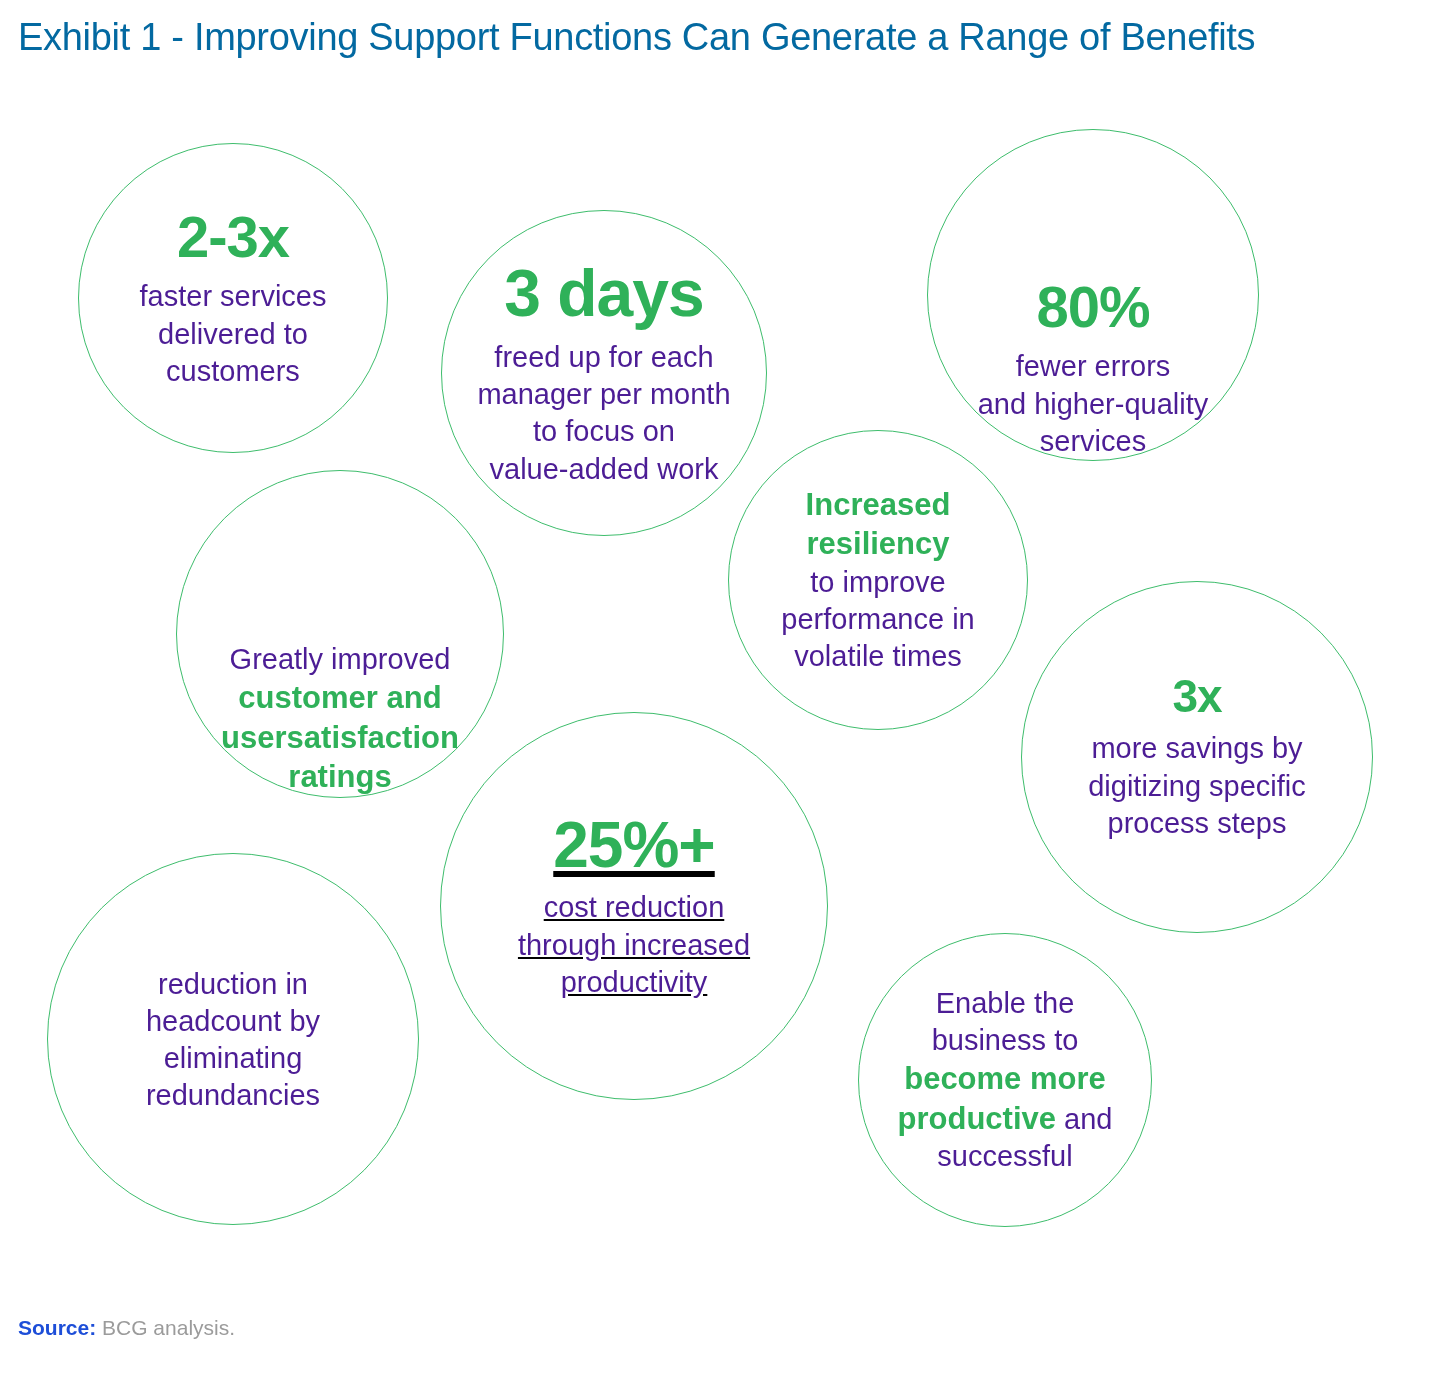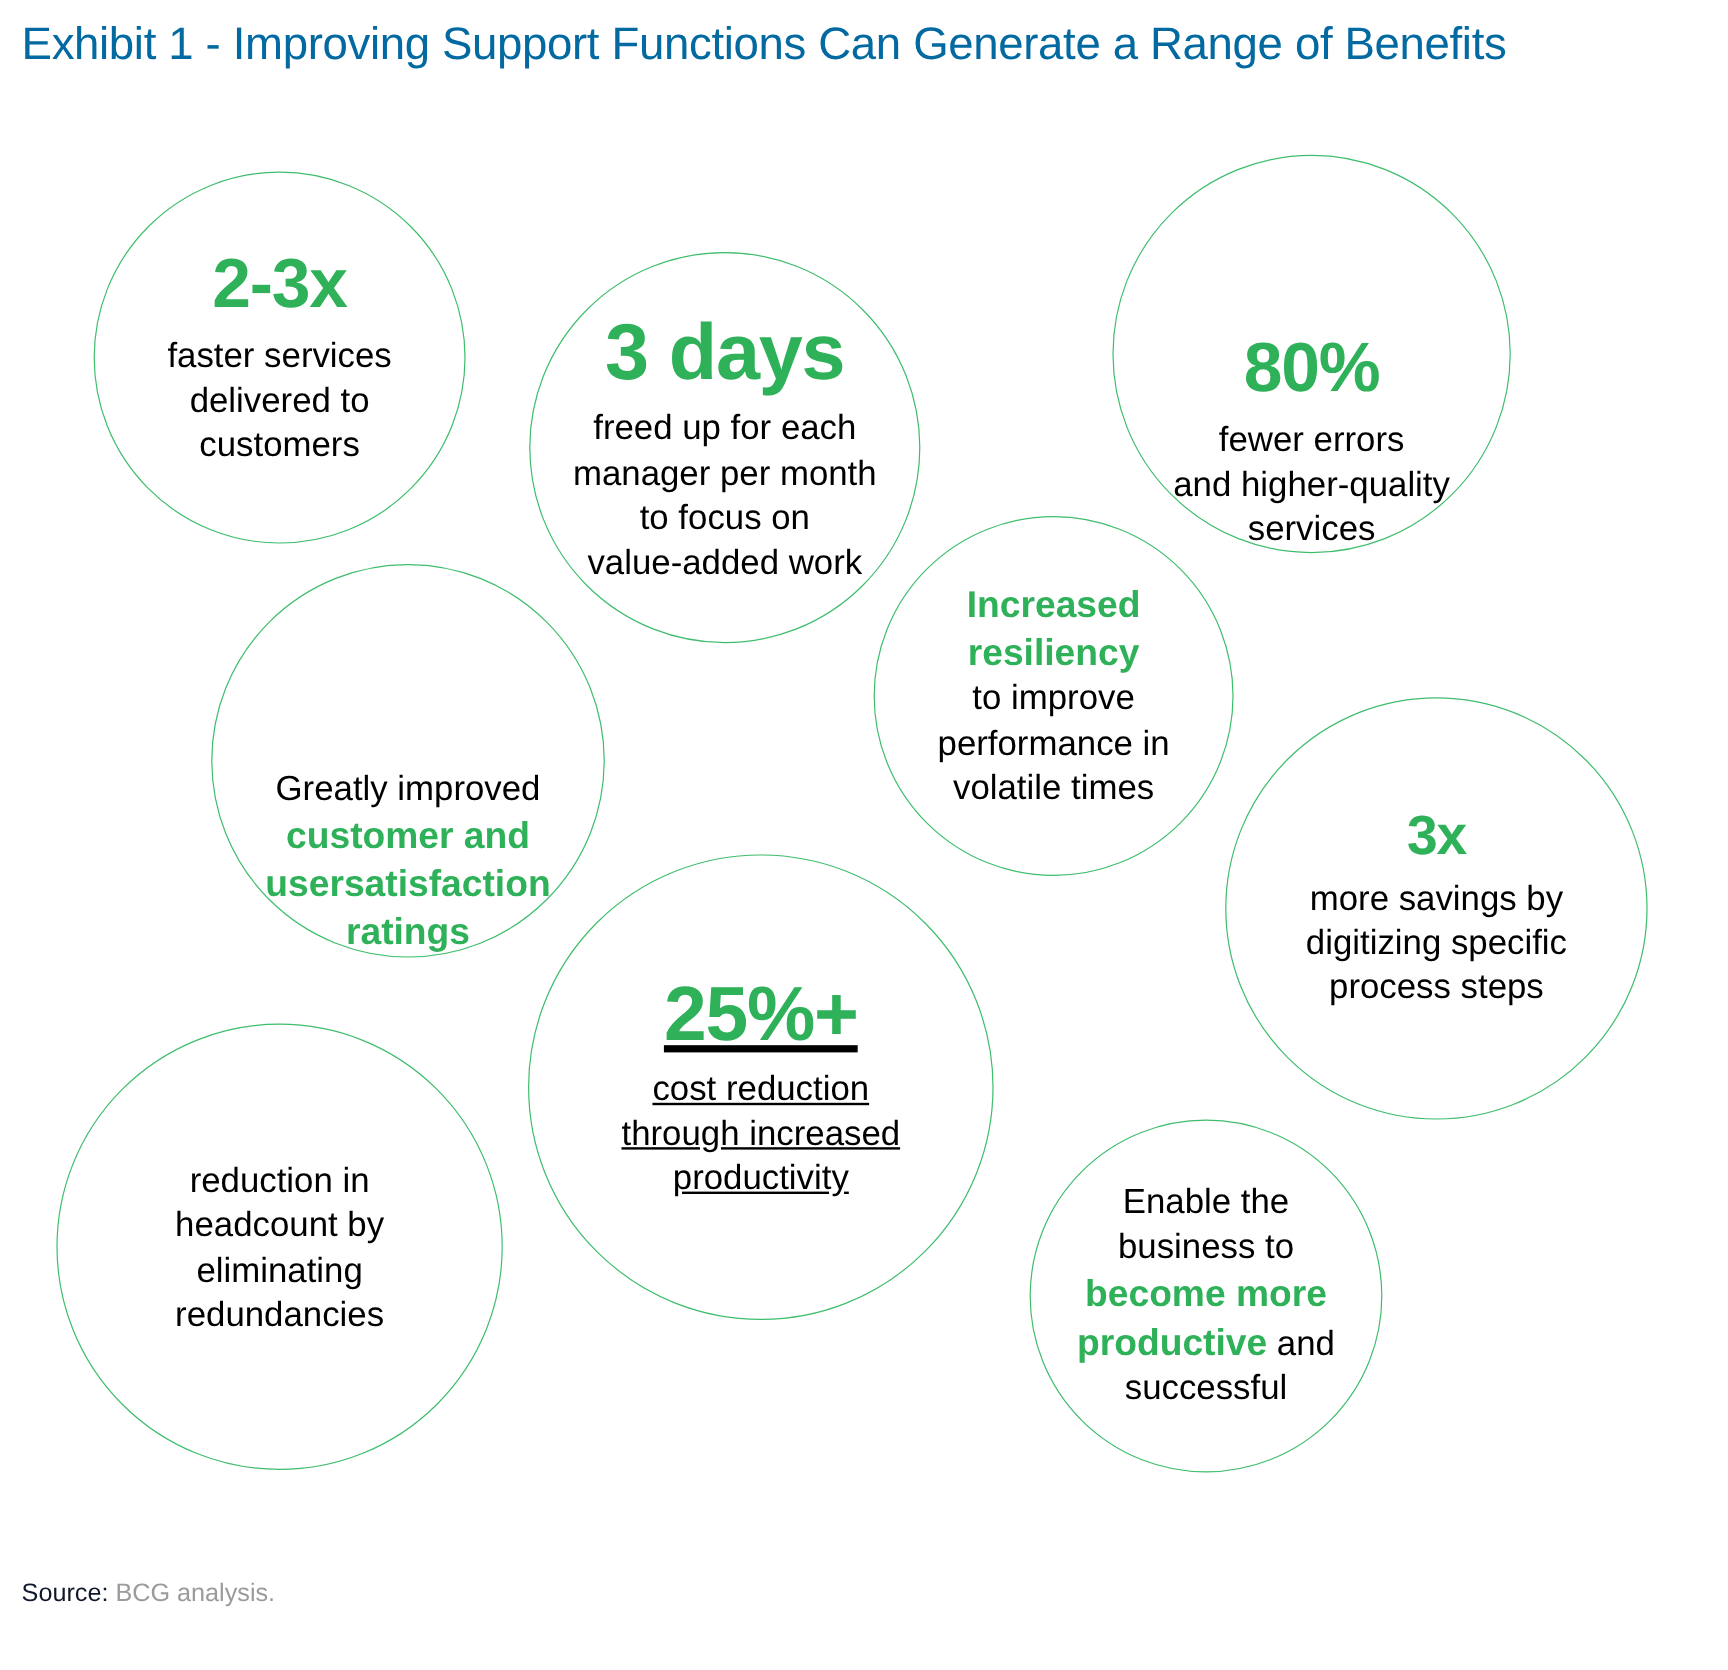--- a/index.html
+++ b/index.html
@@ -43,42 +43,42 @@
     line-height: 1.08;
     margin-bottom: 7px;
     letter-spacing: -1px;
   }
   .big:empty { display: none; margin: 0; }
   .body-text {
     font-size: 29px;
     line-height: 1.28;
     color: #66696e;
   }
-  .seg-gray { color: #000000; }
+  .seg-gray { color: #4c1d95; }
   .seg-green {
     color: #2fb159;
     font-weight: bold;
     font-size: 31px;
   }
   .c1 .big { font-size: 58px; text-align: center; }
   .c2 .big { font-size: 66px; }
   .c3 .big { font-size: 58px; }
   .c6 .big { font-size: 46px; }
   .c7 .big { font-size: 64px; }
   .c8 .big { font-size: 58px; }
   .source {
     position: absolute;
     left: 18px;
     top: 1316px;
     font-size: 21px;
     color: #9b9b9b;
   }
   .source .source-label {
-    font-weight: normal;
-    color: #0f172a;
+    font-weight: bold;
+    color: #1d4ed8;
   }
 </style>
 </head>
 <body>
 
 <div class="canvas">
 
   <div class="title">Exhibit 1 - Improving Support Functions Can Generate a Range of Benefits</div>
 
   <div class="circle c1" style="left:78px; top:143px; width:310px; height:310px;">

